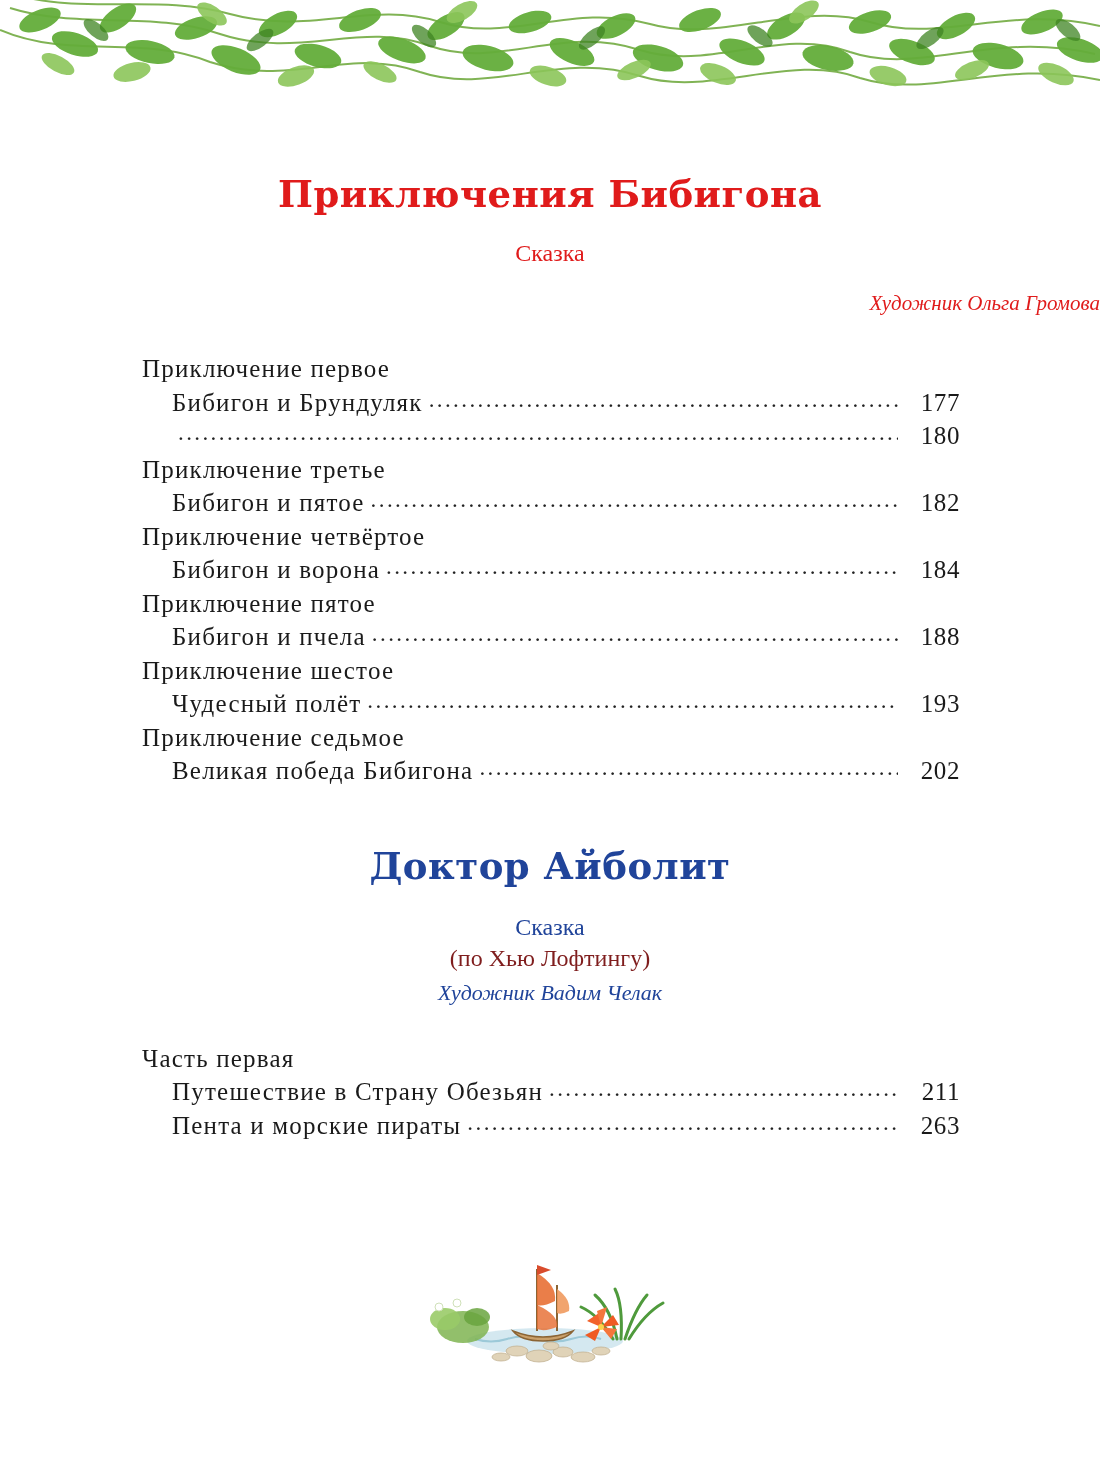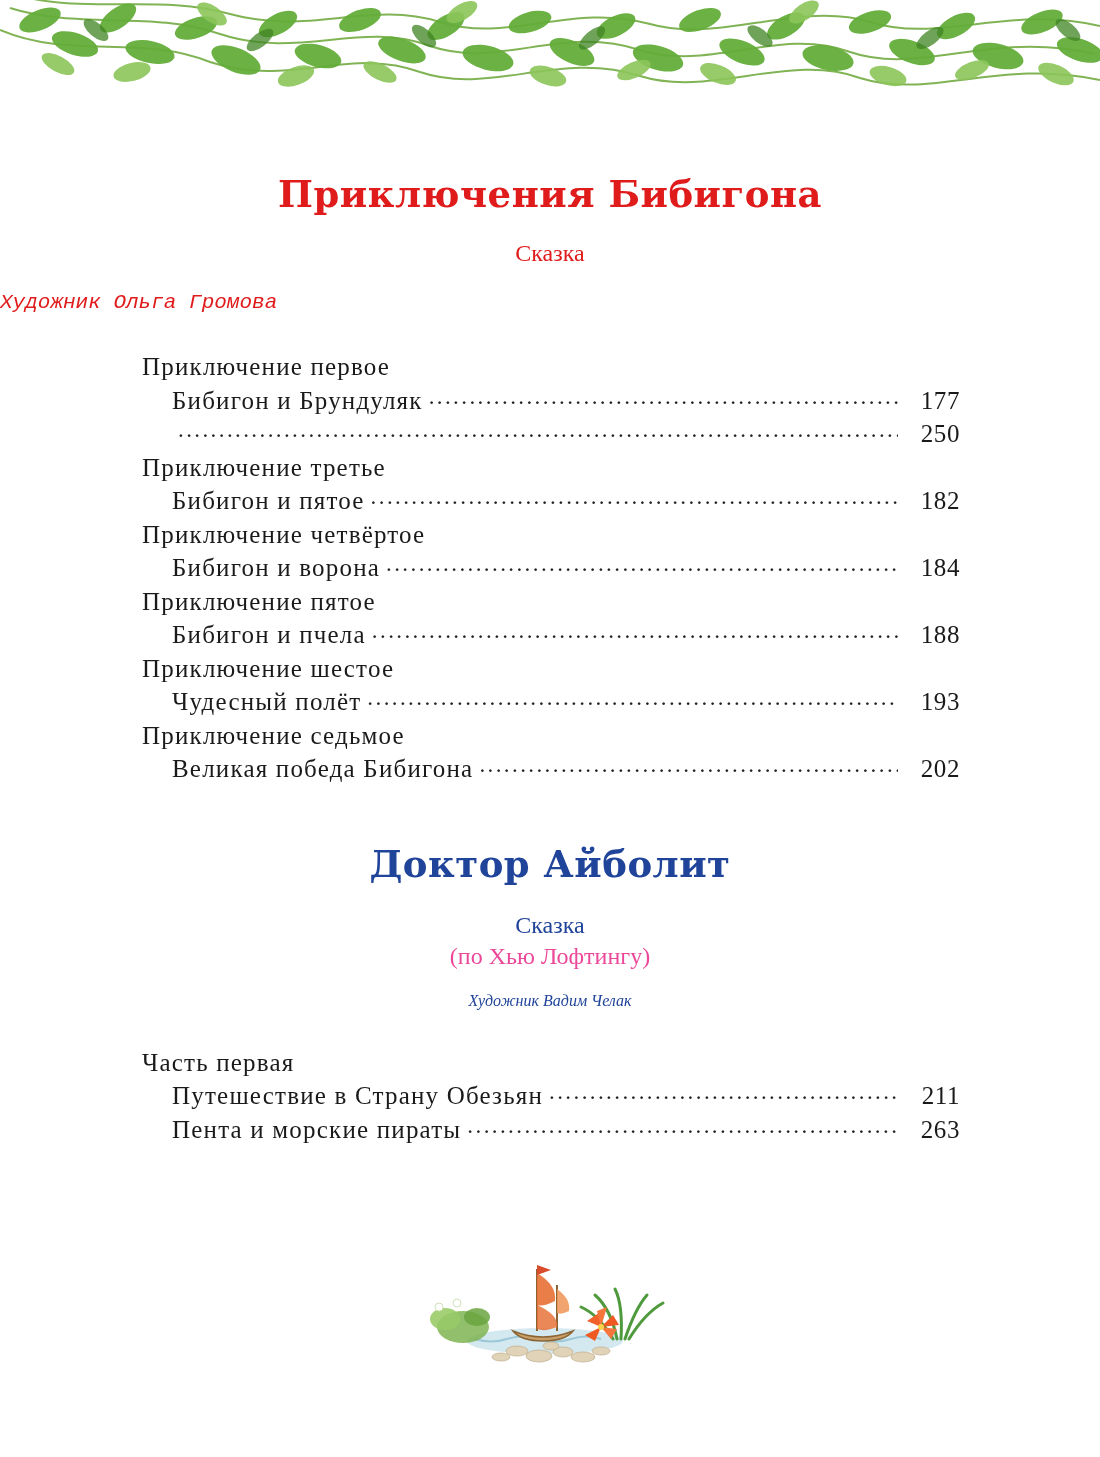--- a/index.html
+++ b/index.html
@@ -57,57 +57,57 @@
   .subtitle-bibigon {
     color: #e01b1b;
     text-align: center;
     font-size: 24px;
     margin-top: 24px;
     font-family: "Liberation Serif", serif;
   }
 
   .artist-bibigon {
     color: #e01b1b;
-    text-align: left;
+    text-align: right;
     font-size: 21px;
     font-style: italic;
     margin-top: 24px;
-    font-family: Liberation Mono, monospace;
+    font-family: Liberation Serif, serif;
   }
 
   .title-aibolit {
     color: #20449a;
     font-size: 37px;
     margin-top: 56px;
     font-family: "DejaVu Serif", serif;
     font-weight: bold;
   }
 
   .subtitle-aibolit {
     color: #20449a;
     text-align: center;
     font-size: 24px;
     margin-top: 26px;
     font-family: "Liberation Serif", serif;
   }
 
   .subtitle2-aibolit {
-    color: #ec4899;
+    color: #7f1d1d;
     text-align: center;
     font-size: 24px;
     margin-top: 4px;
     font-family: "Liberation Serif", serif;
   }
 
   .artist-aibolit {
     color: #20449a;
     text-align: center;
-    font-size: 16px;
+    font-size: 22px;
     font-style: italic;
-    margin-top: 22px;
+    margin-top: 8px;
     font-family: "Liberation Serif", serif;
   }
 
   
   .toc {
     margin: 12px auto;
     width: 820px;
     padding-left: 0;
   }
 
@@ -121,21 +121,21 @@
   .toc-heading {
     font-size: 25px;
     letter-spacing: 1.2px;
     line-height: 1.34;
     padding-left: 2px;
     white-space: nowrap;
   }
 
   .toc-row {
     display: flex;
-    align-items: flex-start;
+    align-items: center;
     font-size: 25px;
     letter-spacing: 1.2px;
     line-height: 1.34;
     padding-left: 32px;
     white-space: nowrap;
   }
 
   .toc-label {
     flex: 0 0 auto;
   }
@@ -255,21 +255,21 @@
         <div class="toc-row">
           <span class="toc-label">Бибигон и Брундуляк</span>
           <span class="toc-dots">......................................................................................................</span>
           <span class="toc-page">177</span>
         </div>
       </div>
 
       <div class="toc-group">
         <div class="toc-row">
           <span class="toc-dots">......................................................................................................</span>
-          <span class="toc-page">250</span>
+          <span class="toc-page">180</span>
         </div>
       </div>
 
       <div class="toc-group">
         <div class="toc-heading">Приключение третье</div>
         <div class="toc-row">
           <span class="toc-label">Бибигон и пятое</span>
           <span class="toc-dots">......................................................................................................</span>
           <span class="toc-page">182</span>
         </div>

